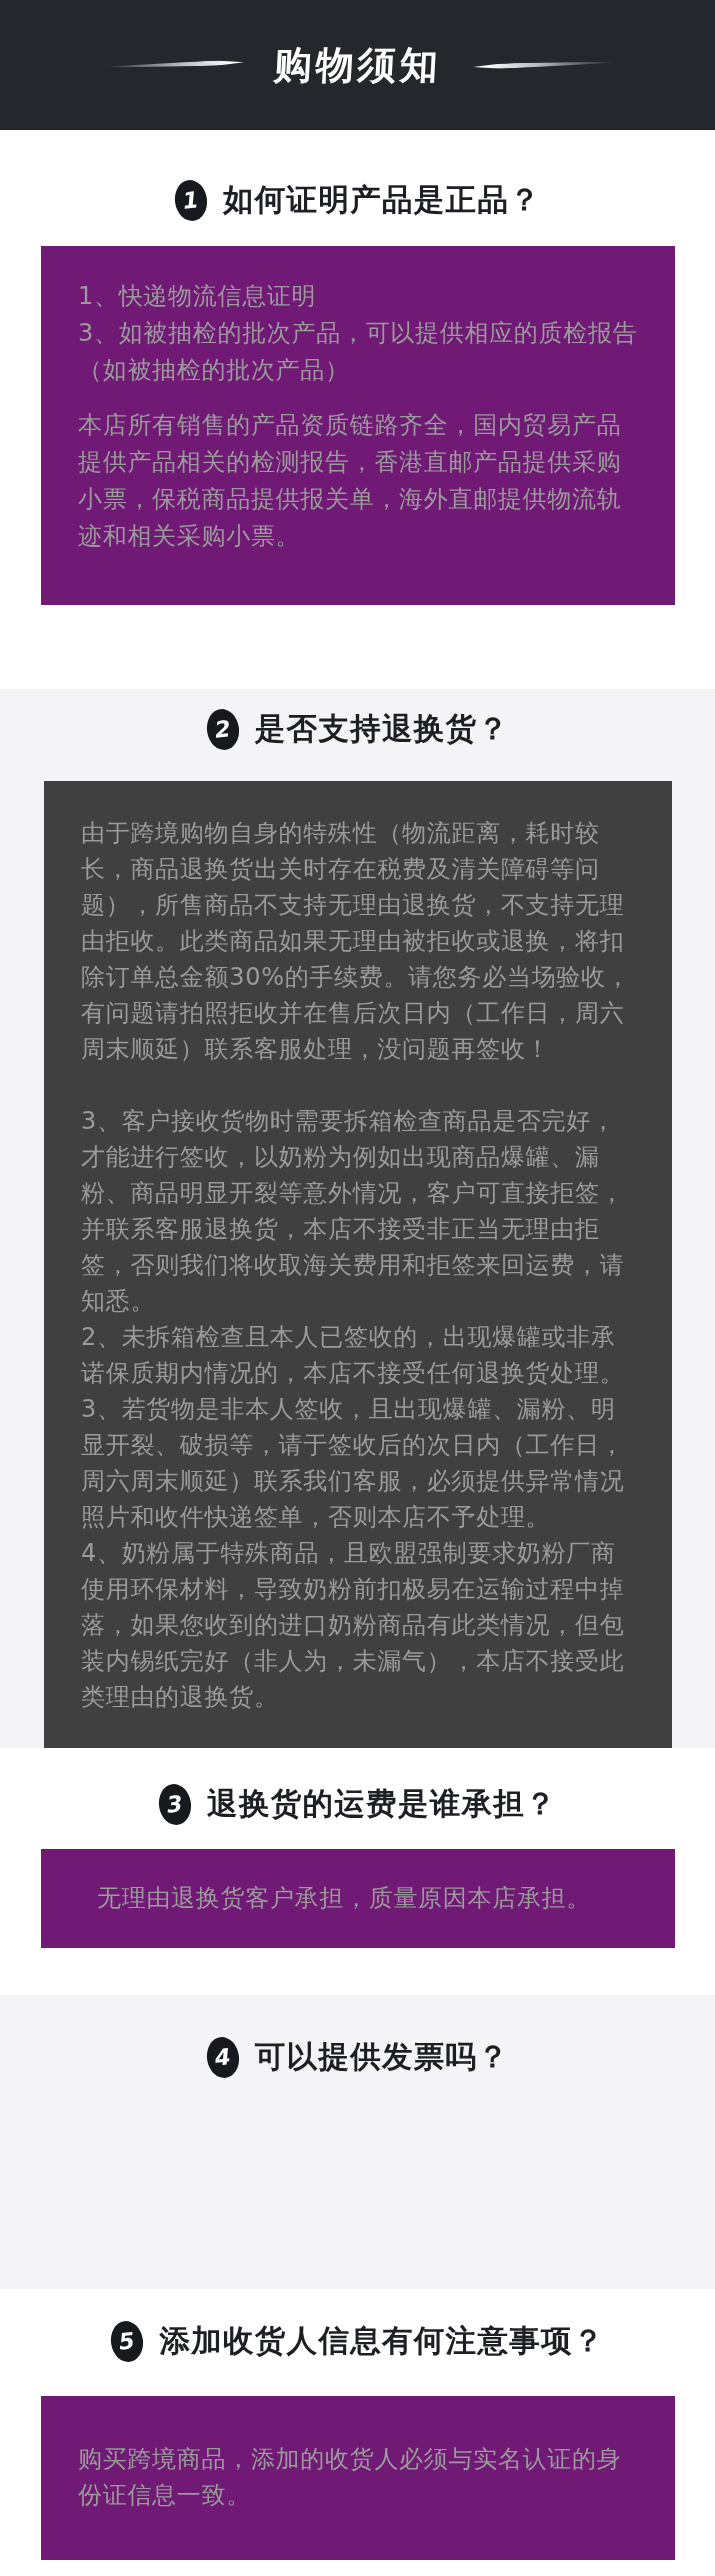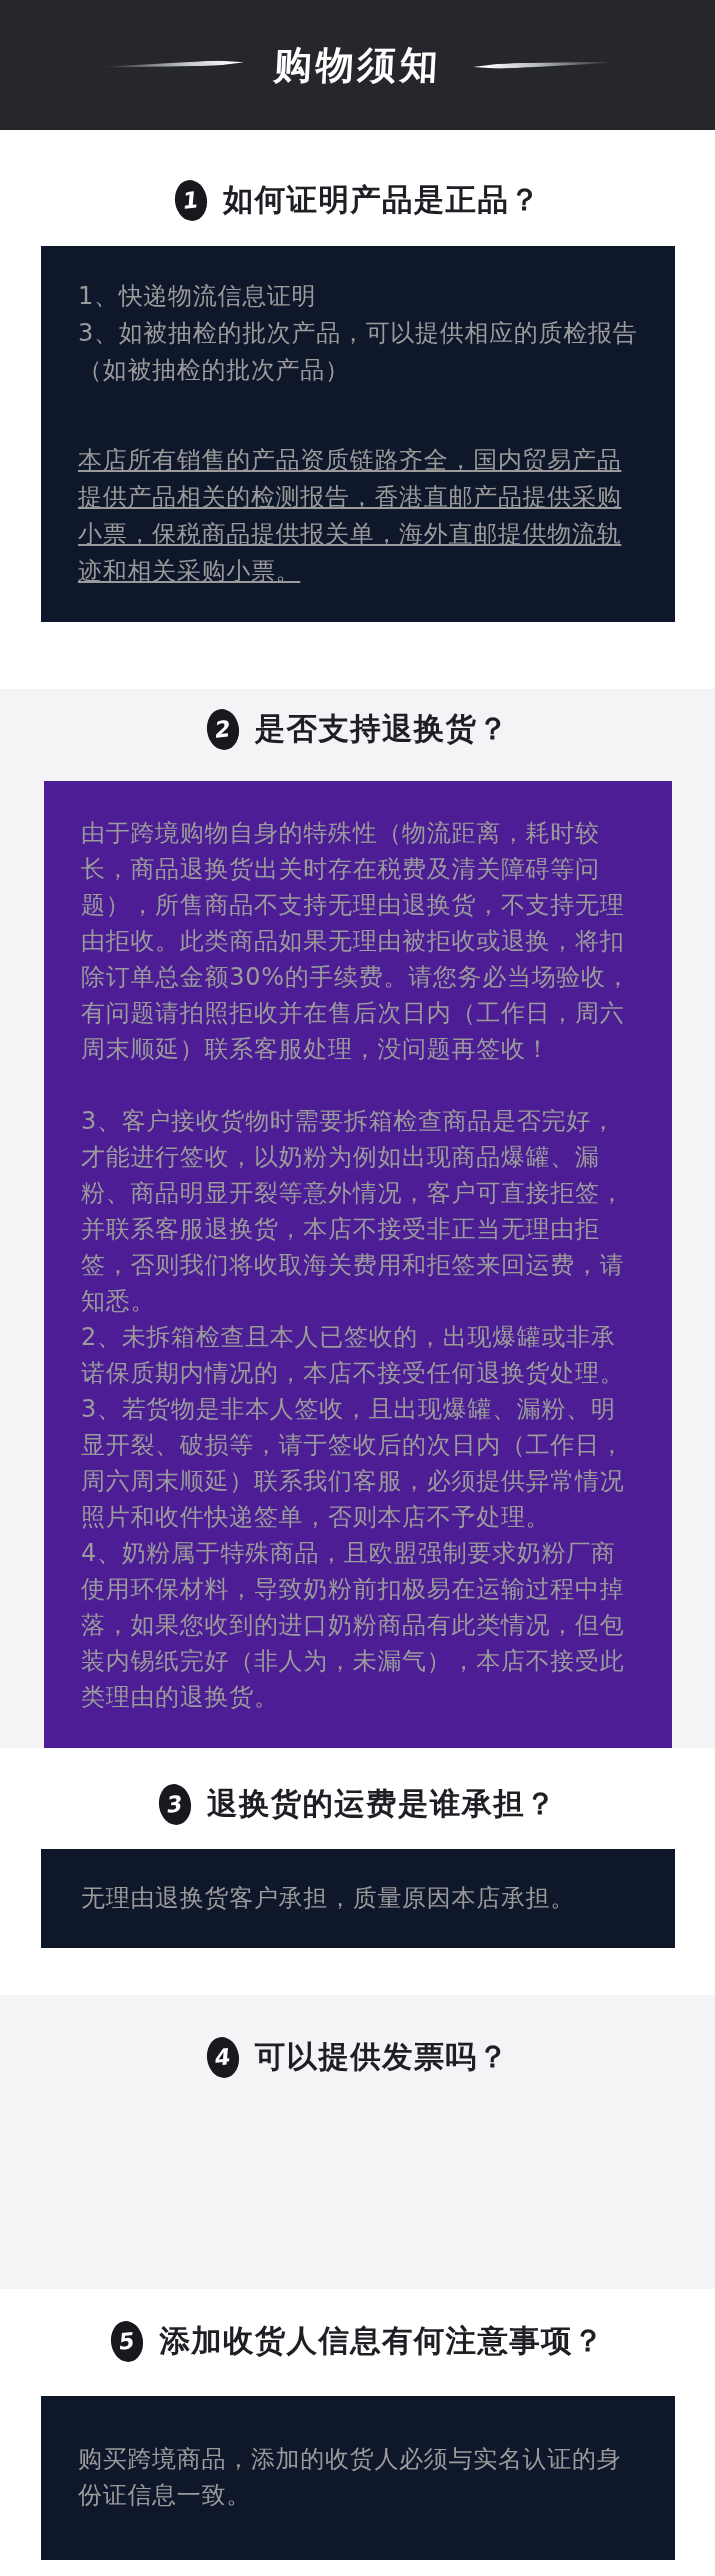--- a/index.html
+++ b/index.html
@@ -59,30 +59,30 @@
   .q-title{
     font-size:30.5px;font-weight:700;color:#1d1f24;letter-spacing:1.3px;
     white-space:nowrap;
     text-align:right;
   }
   
   .card{
     color:#9b9b9b;font-size:24px;line-height:37px;letter-spacing:0.7px;
     text-align:left;
   }
-  .card-gray{background:#0f172a;margin:0 41px;}
-  .card-white{background:#4c1d95;margin:0 44px;}
+  .card-gray{background:#701a75;margin:0 41px;}
+  .card-white{background:#404040;margin:0 44px;}
   .card-s1{margin-top:24px;padding:32px 37px;min-height:295px;}
   .card-s2{margin-top:29px;padding:34px 37px;line-height:36px;min-height:849px;}
-  .card-s3{margin-top:22.5px;height:99px;display:flex;align-items:center;padding:0 40px;}
+  .card-s3{margin-top:22.5px;height:99px;display:flex;align-items:center;padding:0 56px;}
   .card-s4{margin-top:24px;padding:32px 37px;min-height:77px;line-height:36px;}
   .card-s5{margin-top:32px;padding:45px 37px;min-height:74px;line-height:36px;}
   .line{white-space:nowrap;}
   .para{margin:0;}
-  .gap-top{margin-top:53px;text-decoration:underline;}
+  .gap-top{margin-top:18px;}
   .gap-after{margin-bottom:36px;}
 </style>
 </head>
 <body>
 
 <div class="page">
 
   <div class="hdr">
     <span class="dash dash-left"></span>
     <span class="hdr-title">购物须知</span>

